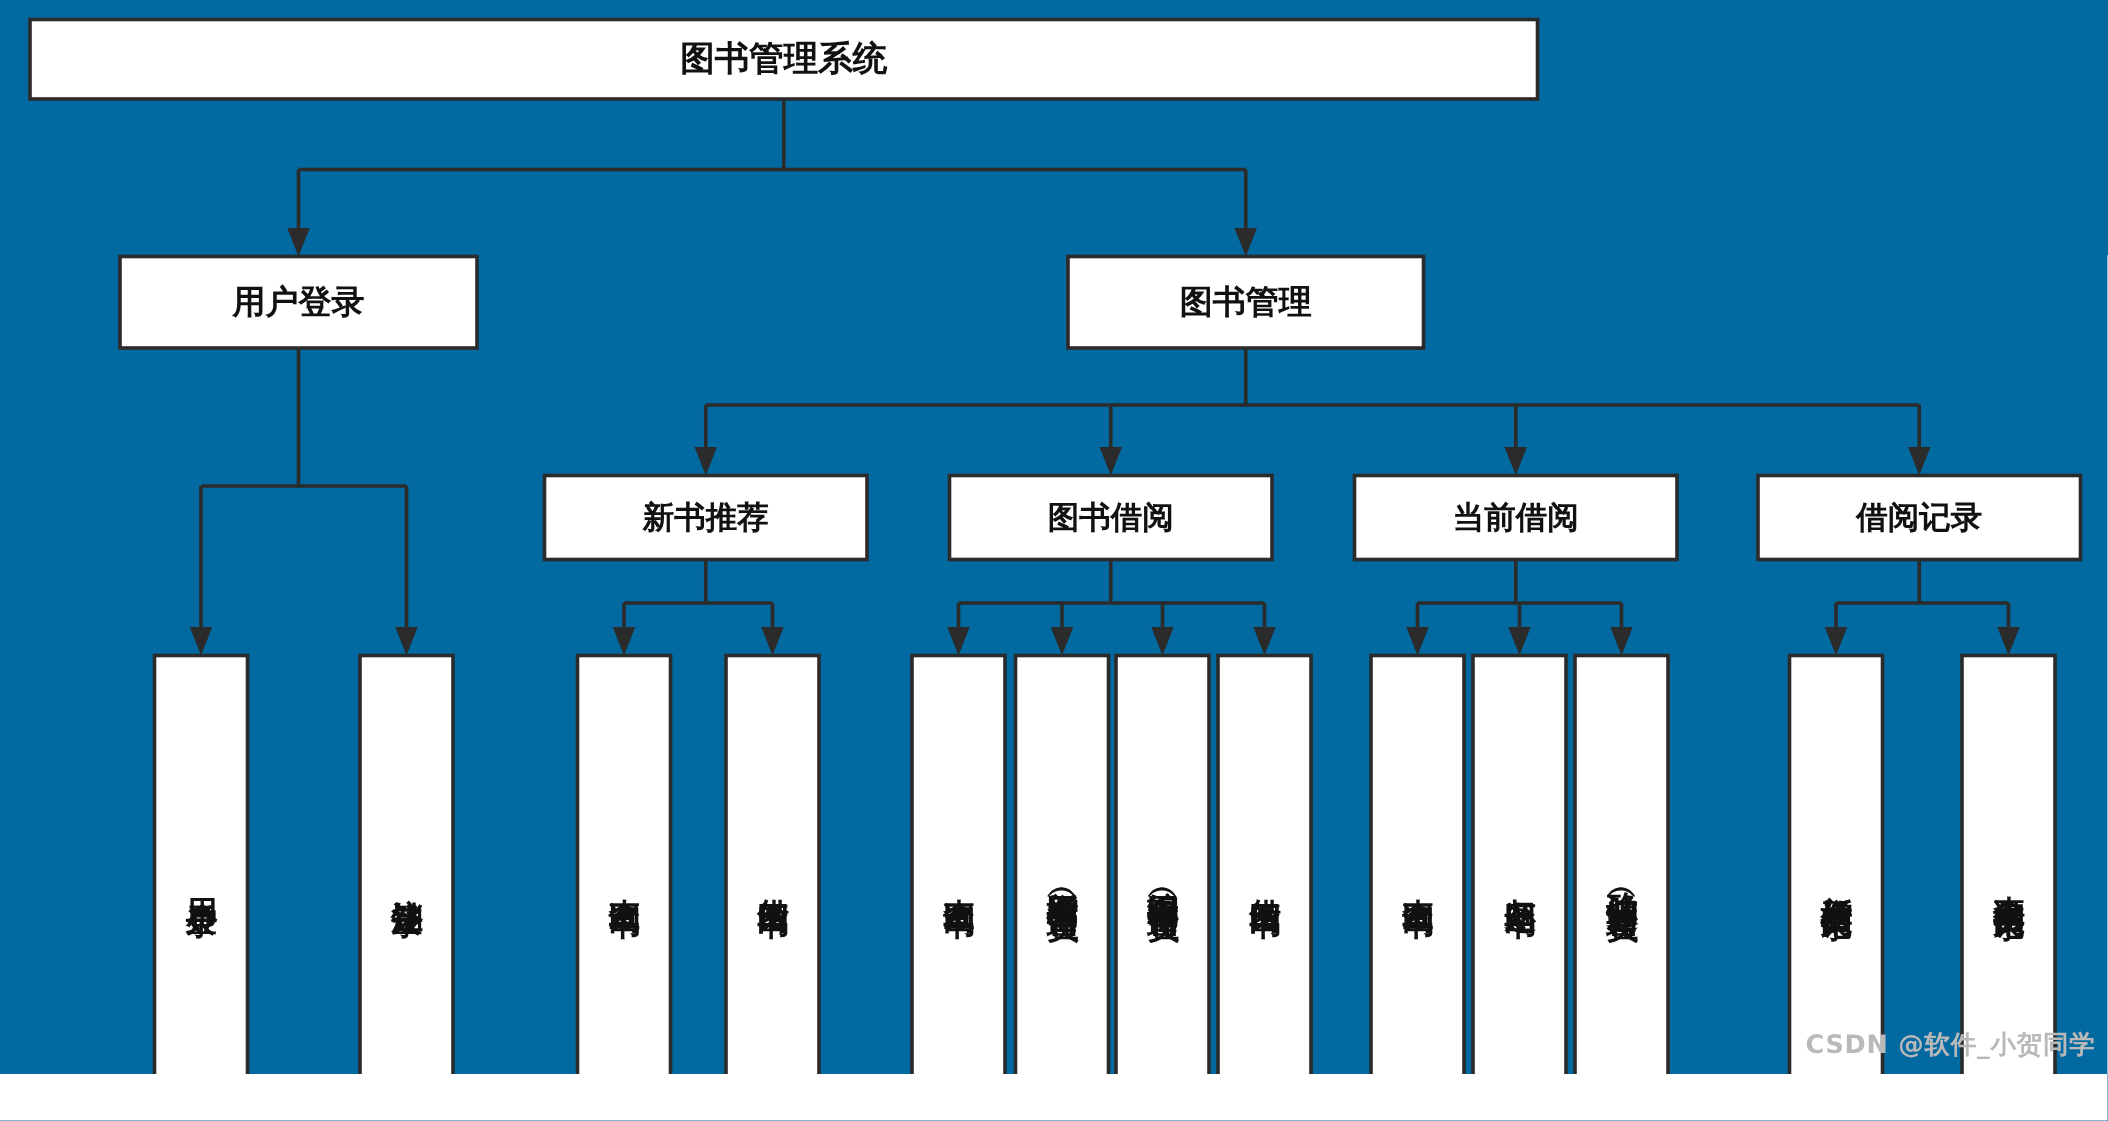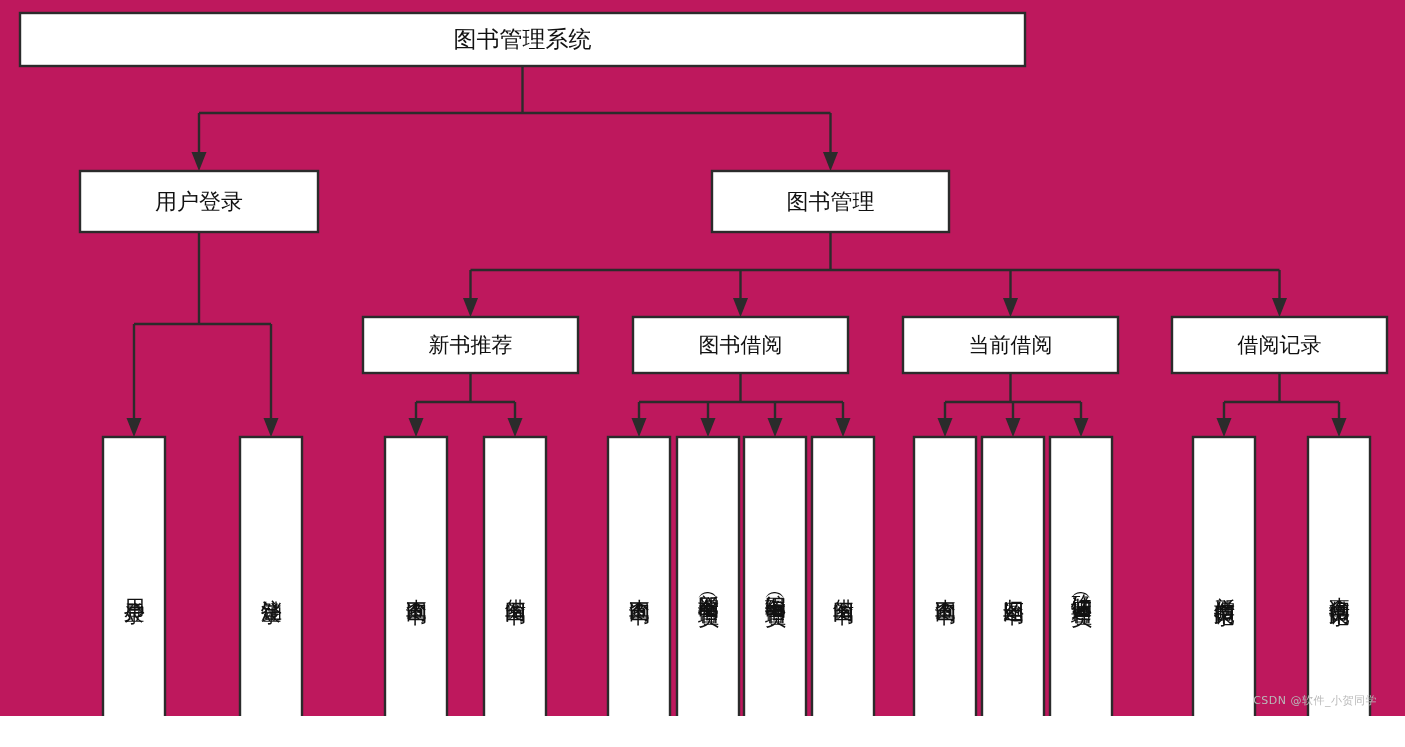--- a/index.html
+++ b/index.html
@@ -8,22 +8,23 @@
     padding: 0;
     background: #ffffff;
   }
   body {
     font-family: "DejaVu Sans", "Liberation Sans", sans-serif;
   }
   #diagram-root {
     position: relative;
     width: 1405px;
     height: 716px;
-    background: #be185d;
+    background: #0369a1;
     overflow: hidden;
+    font-weight: bold;
   }
   svg#tree-svg {
     position: absolute;
     left: 0;
     top: 0;
     width: 1405px;
     height: 747px;
   }
   .node-box {
     fill: #ffffff;
@@ -60,24 +61,24 @@
     letter-spacing: 2px;
     font-family: "DejaVu Sans", "Liberation Sans", sans-serif;
     font-size: 21px;
     line-height: 1;
     color: #111111;
     white-space: nowrap;
     pointer-events: none;
   }
   #watermark {
     position: absolute;
-    right: 28px;
+    right: 8px;
     bottom: 8px;
     font-family: "DejaVu Sans", "Liberation Sans", sans-serif;
-    font-size: 11px;
+    font-size: 17px;
     color: #b9b9b9;
     letter-spacing: 0.5px;
     user-select: none;
   }
 </style>
 </head>
 <body>
 
 <div id="diagram-root">
 

